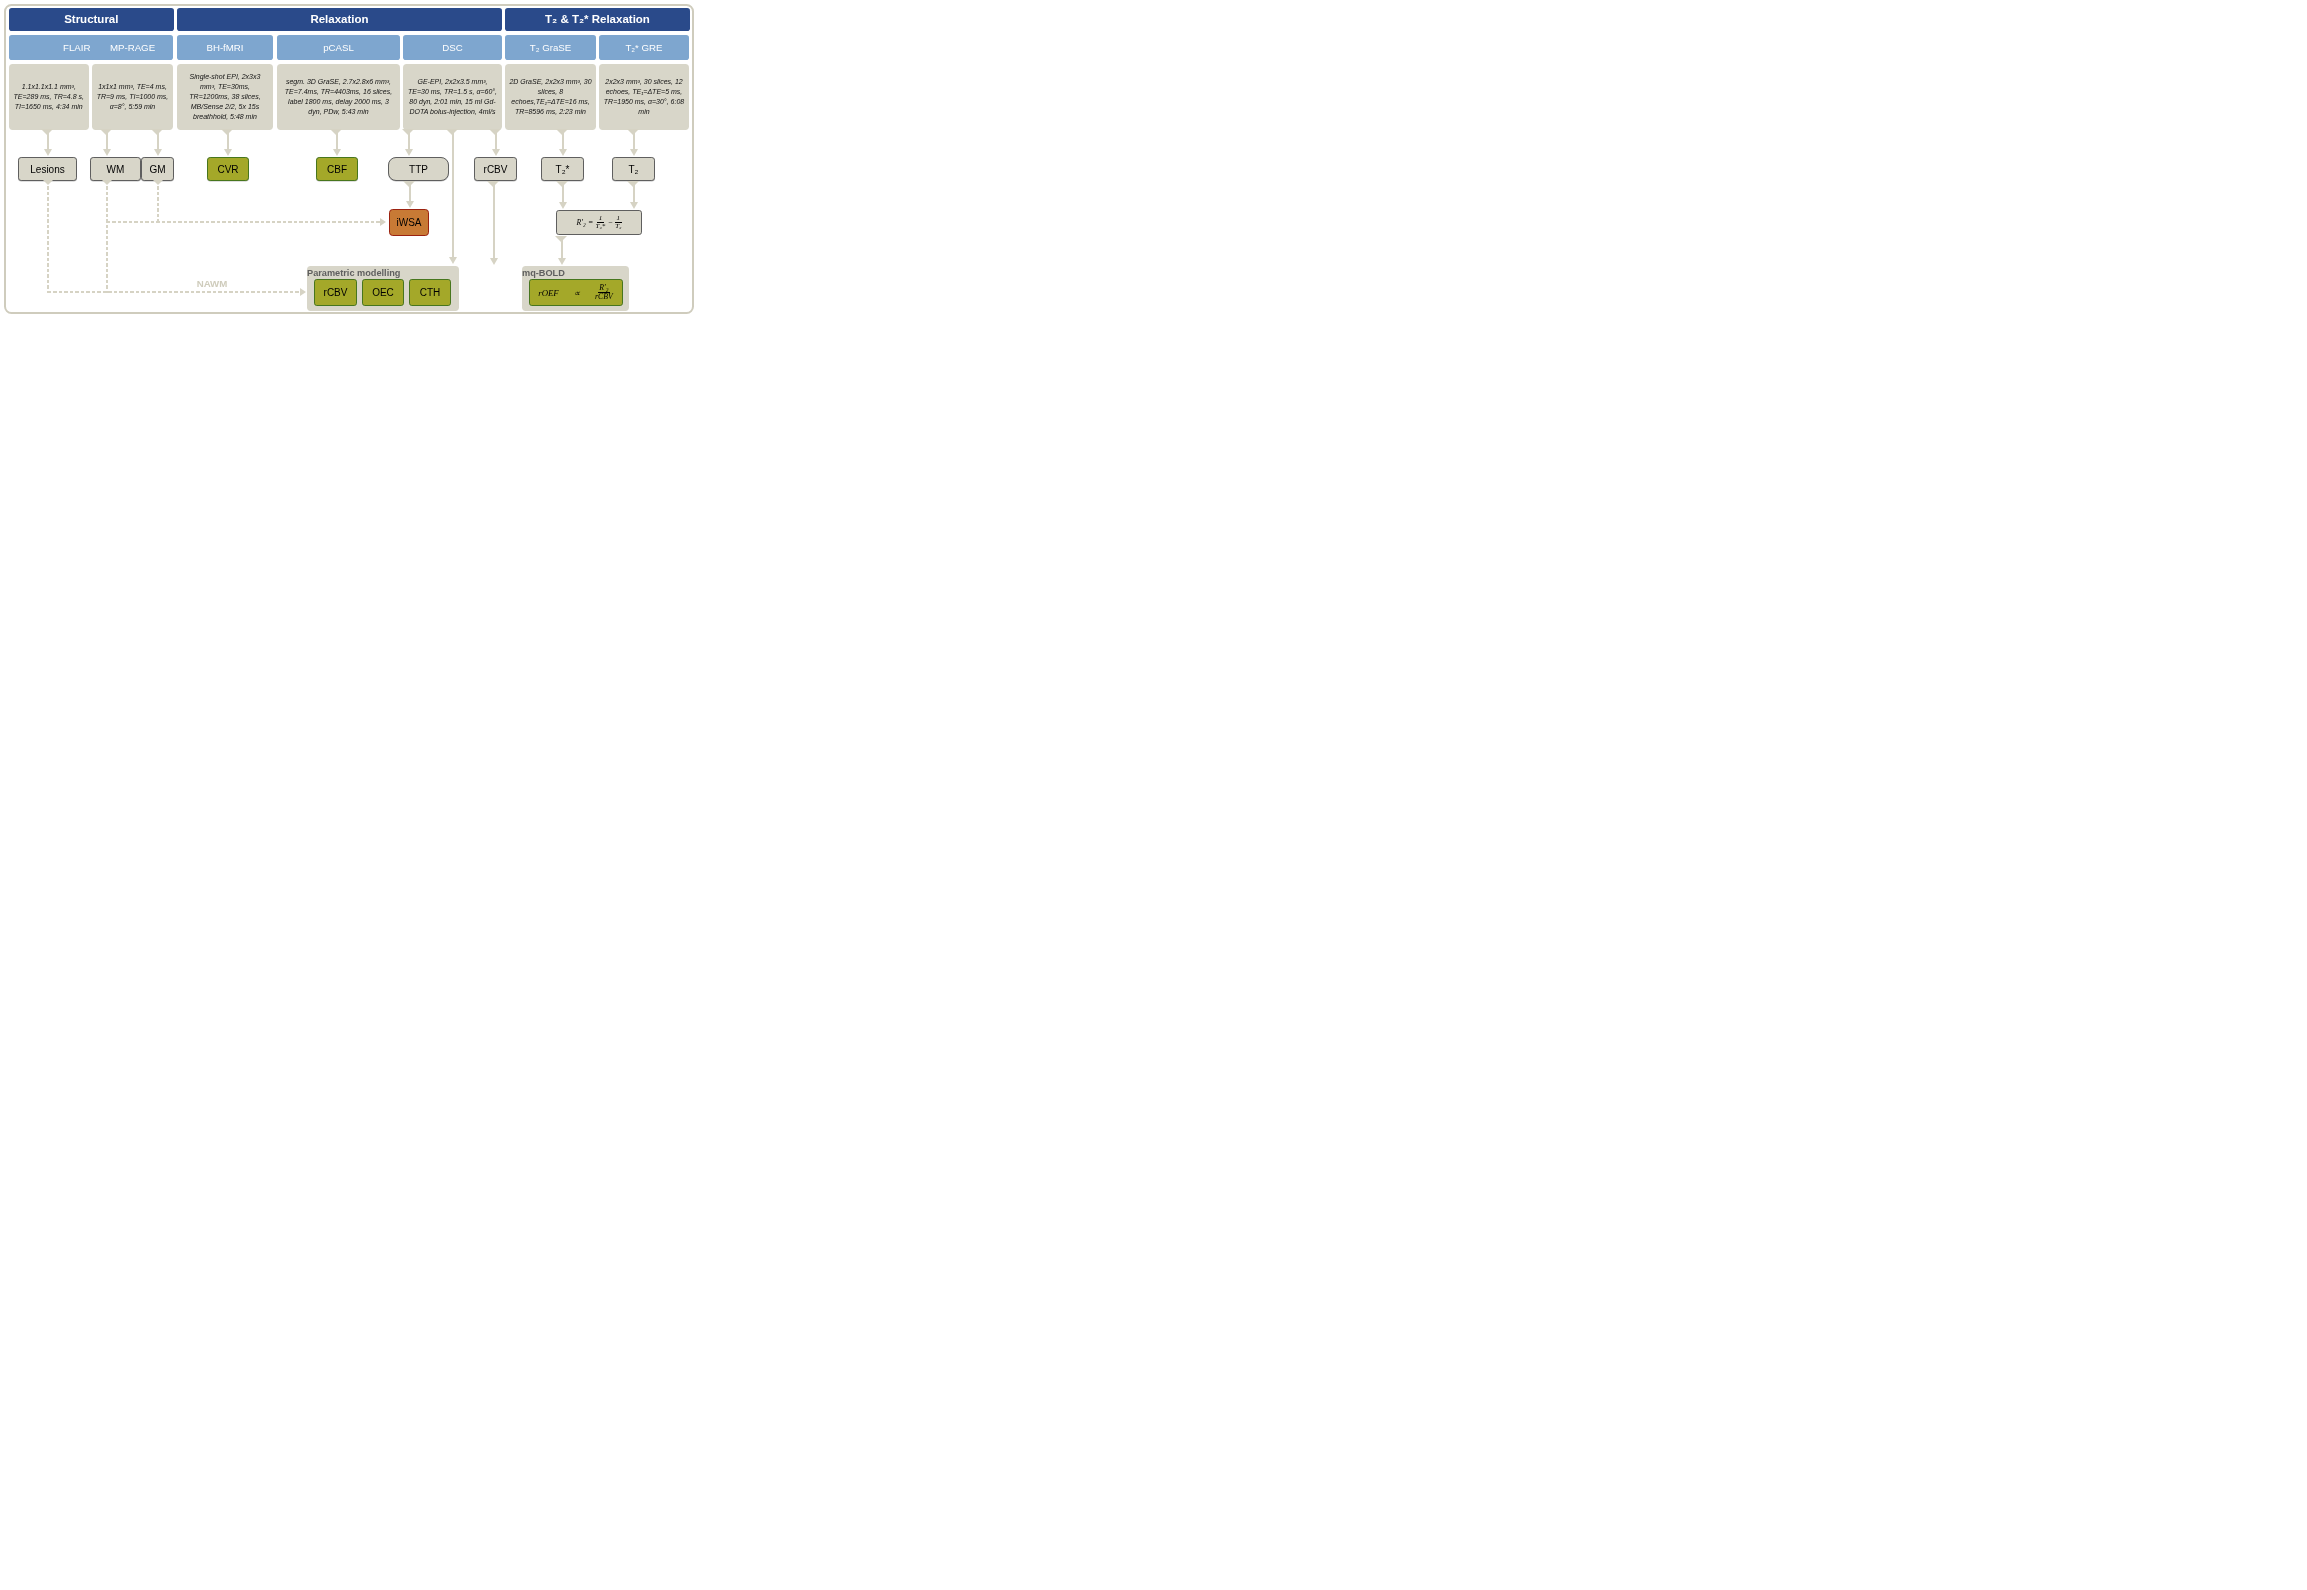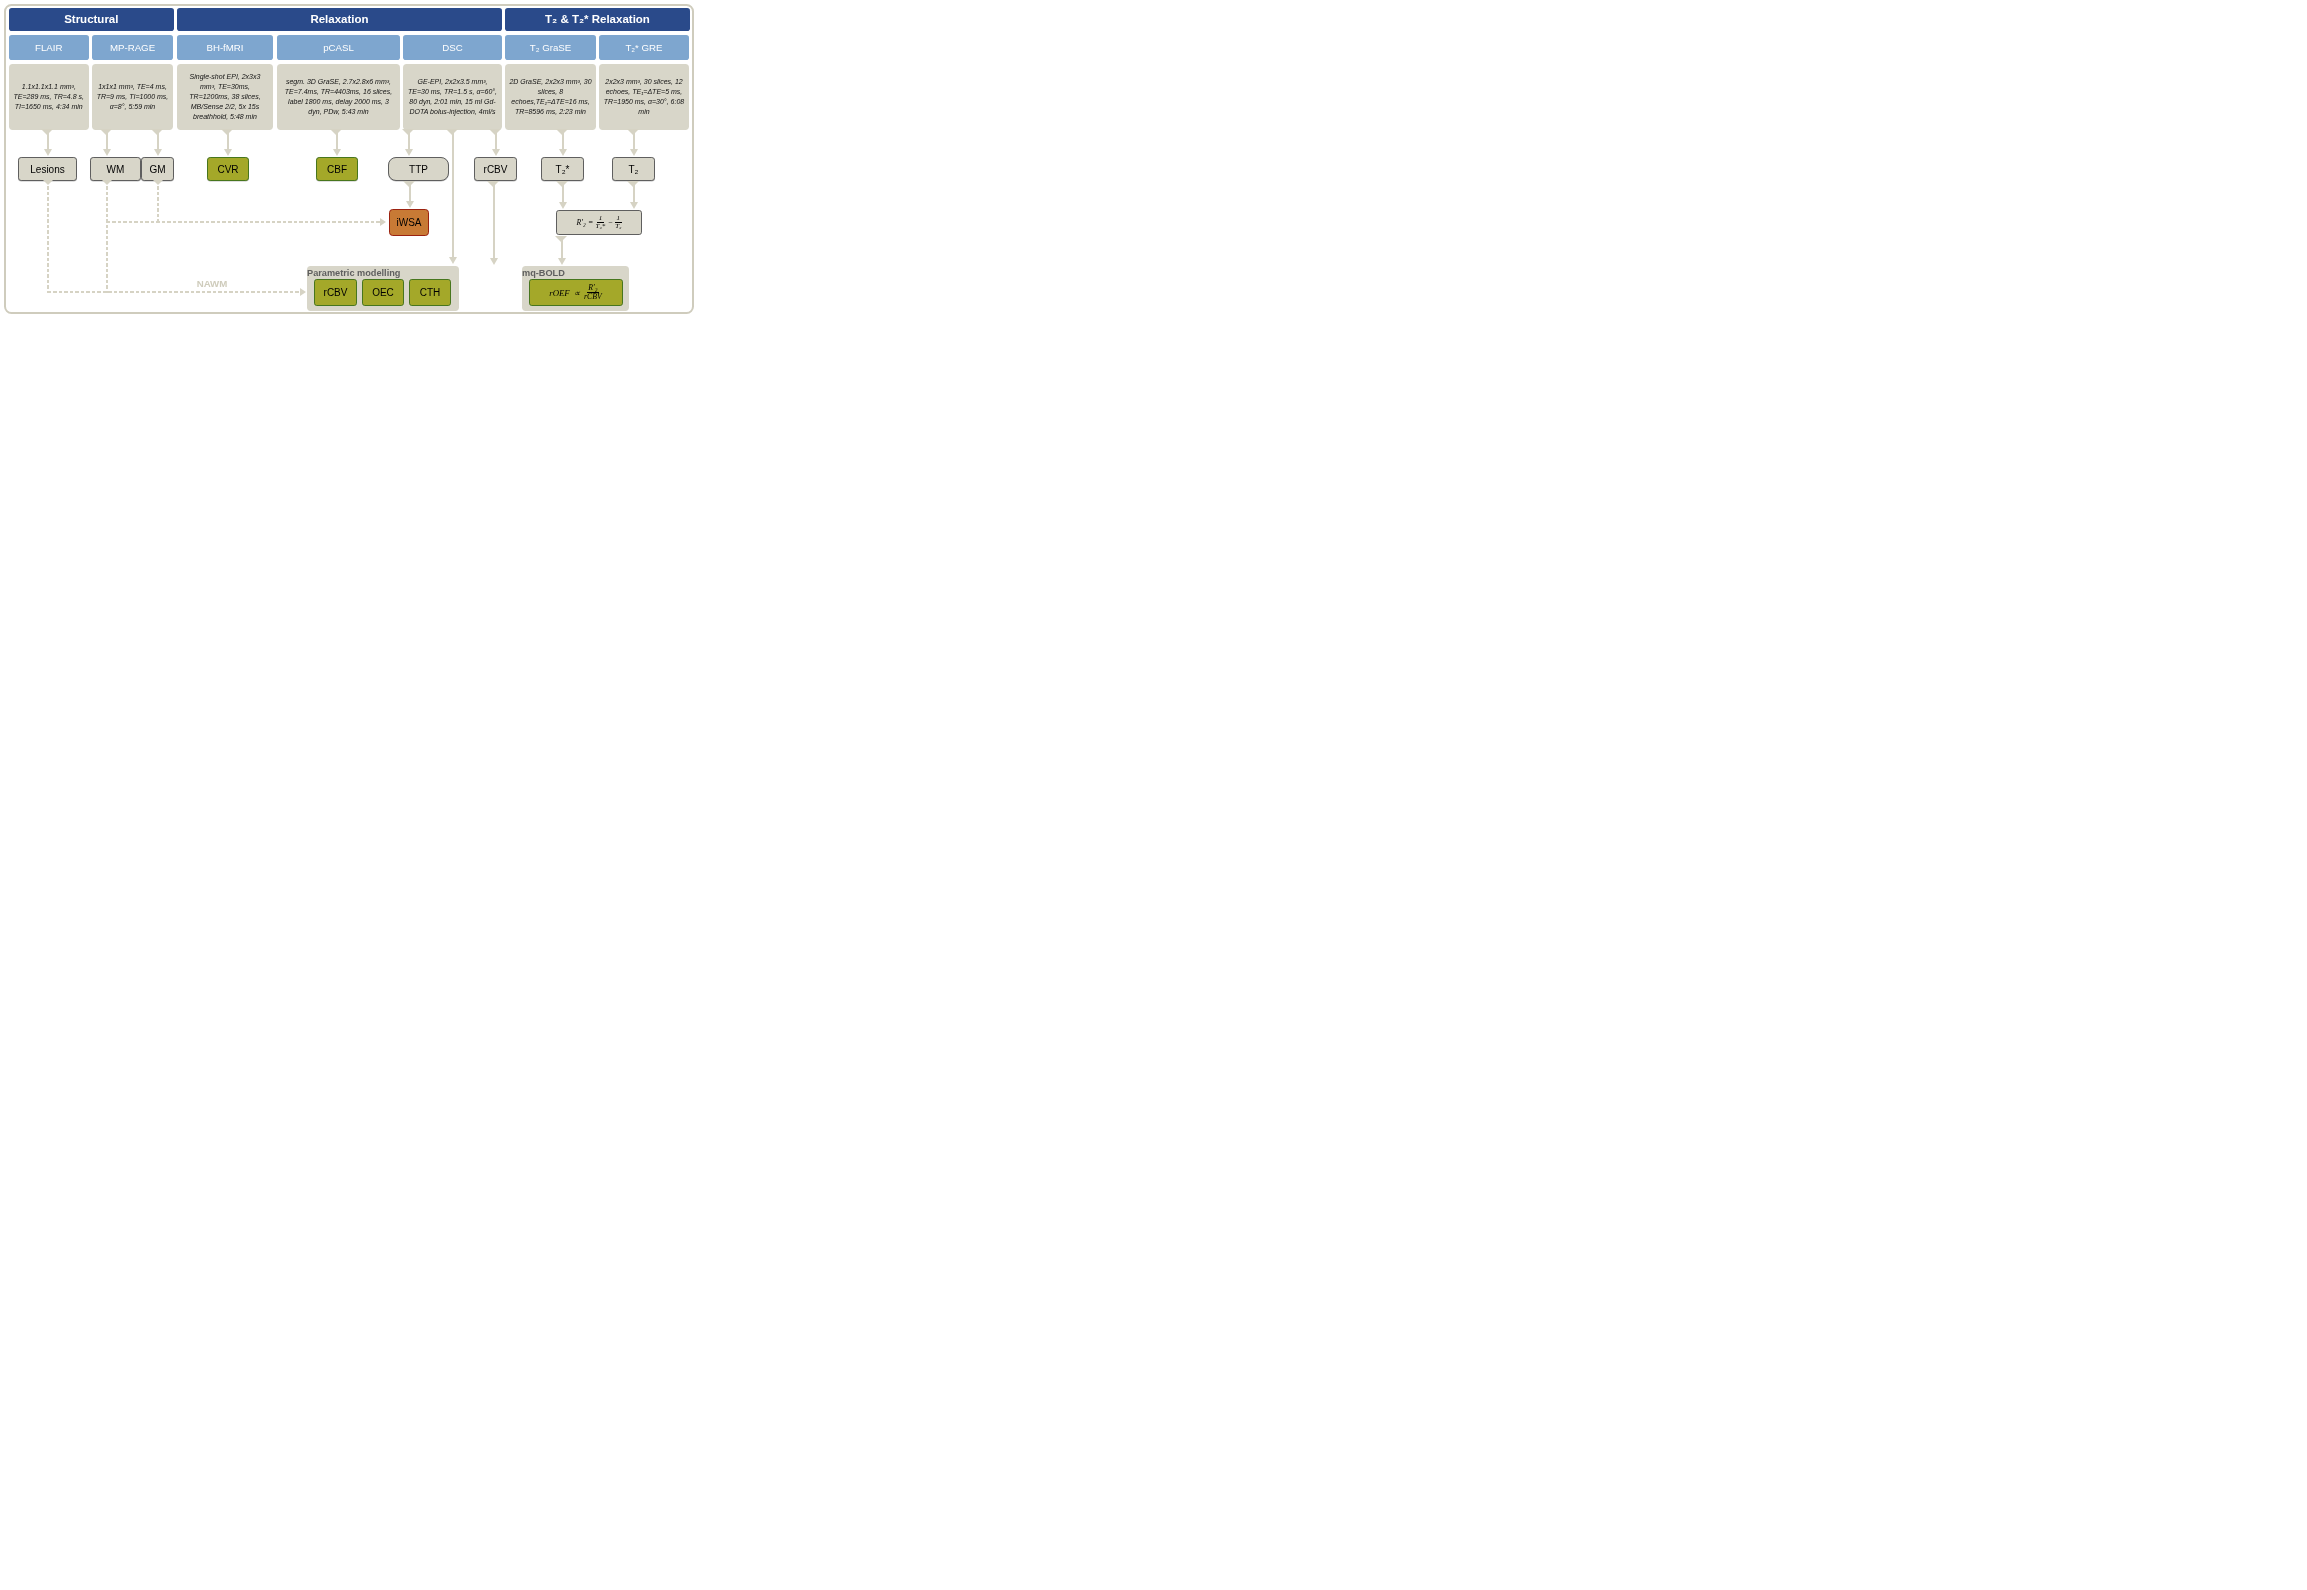--- a/index.html
+++ b/index.html
@@ -33,21 +33,21 @@
 </head>
 <body>
 
 <div class="canvas">
   <div class="frame"></div>
 
   <div class="hdr" style="left:8.8px;width:165px;">Structural</div>
   <div class="hdr" style="left:177px;width:325px;">Relaxation</div>
   <div class="hdr" style="left:505px;width:185px;">T₂ &amp; T₂* Relaxation</div>
 
-  <div class="sub" style="left:8.8px;width:80px;">FLAIR</div>
+  <div class="sub" style="left:8.8px;width:72px;padding-left:32px;">FLAIR</div>
   <div class="sub" style="left:92px;width:81px;">MP-RAGE</div>
   <div class="sub" style="left:177px;width:96px;">BH-fMRI</div>
   <div class="sub" style="left:277px;width:123px;">pCASL</div>
   <div class="sub" style="left:403px;width:99px;">DSC</div>
   <div class="sub" style="left:505px;width:91px;">T₂ GraSE</div>
   <div class="sub" style="left:599px;width:90px;">T₂* GRE</div>
 
   <div class="pbox" style="left:8.8px;width:80px;">1.1x1.1x1.1 mm³, TE=289 ms, TR=4.8 s, TI=1650 ms, 4:34 min</div>
   <div class="pbox" style="left:92px;width:81px;">1x1x1 mm³, TE=4 ms, TR=9 ms, TI=1000 ms, α=8°, 5:59 min</div>
   <div class="pbox" style="left:177px;width:96px;">Single-shot EPI, 2x3x3 mm³, TE=30ms, TR=1200ms, 38 slices, MB/Sense 2/2, 5x 15s breathhold, 5:48 min</div>
@@ -108,21 +108,21 @@
 
   <div class="panel" style="left:307px;width:152px;">
     <div class="panel-title">Parametric modelling</div>
     <div class="gout" style="left:7px;width:43px;">rCBV</div>
     <div class="gout" style="left:55px;width:42px;">OEC</div>
     <div class="gout" style="left:102px;width:42px;">CTH</div>
   </div>
 
   <div class="panel" style="left:477px;width:107px;margin-left:45px;">
     <div class="panel-title">mq-BOLD</div>
-    <div class="gout" style="left:6.5px;width:94px;font-family:'Liberation Serif',serif;font-style:italic;font-size:8.8px;gap:4px;">
+    <div class="gout" style="left:6.5px;width:94px;font-family:'Liberation Serif',serif;font-style:italic;font-size:8.8px;gap:15px;">
       <span>rOEF</span>
       <span>∝</span>
       <span class="frac" style="font-size:7.8px;">
         <span class="num">R′₂</span>
         <span class="den">rCBV</span>
       </span>
     </div>
   </div>
 </div>
 

